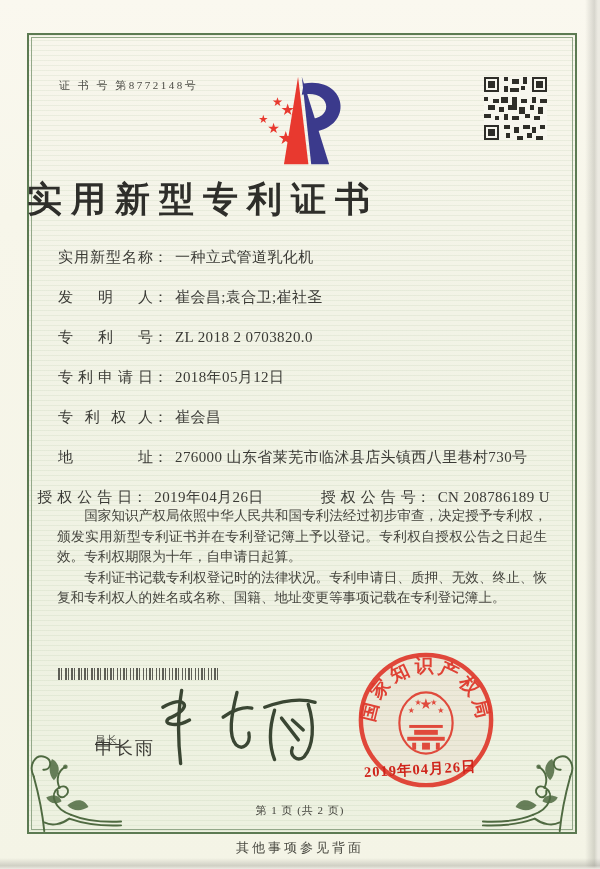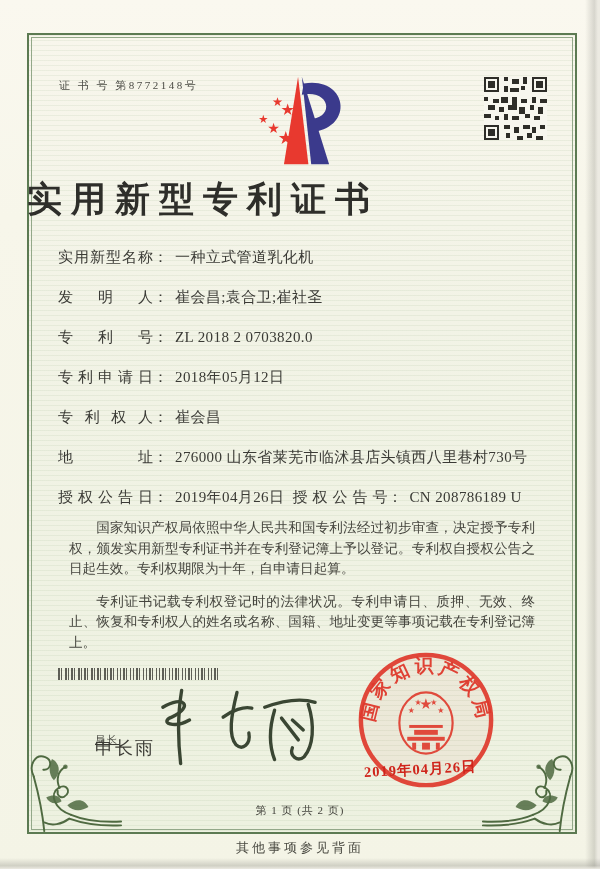--- a/index.html
+++ b/index.html
@@ -28,26 +28,26 @@
   .logo{position:absolute;left:240px;top:74px;width:118px;height:94px;}
   .qr{position:absolute;left:484px;top:77px;width:63px;height:63px;}
   .title{position:absolute;left:27px;top:176px;width:546px;
     font-size:35px;letter-spacing:9px;color:#2e2e2a;font-weight:600;}
   
   .fields{position:absolute;left:58px;top:244px;width:492px;font-size:15px;}
   .frow{line-height:26px;margin-bottom:14px;white-space:nowrap;}
   .flabel{display:inline-block;width:95px;text-align:justify;text-align-last:justify;color:#3b3b36;}
   .fcolon{display:inline-block;margin-right:7px;color:#3b3b36;}
   .fvalue{color:#3a3a35;letter-spacing:.4px;}
-  .grant-row{display:flex;gap:8px;line-height:26px;white-space:nowrap;}
-  .grant-pair2{}
+  .grant-row{display:flex;gap:21px;line-height:26px;white-space:nowrap;justify-content:flex-end;}
+  .grant-pair2{margin-left:36px;}
   
   .body-text{position:absolute;left:57px;top:506px;width:490px;font-size:13.6px;
     line-height:20.5px;text-align:justify;color:#45453e;}
-  .body-text p{margin:12px;text-indent:2em;}
+  .body-text p{margin:0;text-indent:2em;}
   
   .barcode{position:absolute;left:58px;top:668px;width:160px;height:12px;opacity:.78;
     background:repeating-linear-gradient(90deg,#35352f 0 2px,rgba(0,0,0,0) 2px 3px,
       #35352f 3px 4px,rgba(0,0,0,0) 4px 7px,#35352f 7px 8.5px,rgba(0,0,0,0) 8.5px 10px,
       #35352f 10px 11px,rgba(0,0,0,0) 11px 13px);}
   .signer-title{position:absolute;left:95px;top:733px;font-size:10px;letter-spacing:2px;color:#3c3c36;text-decoration:underline;}
   .signer-name{position:absolute;left:95px;top:736px;font-size:18px;letter-spacing:2px;color:#3c3c36;}
   .signature{position:absolute;left:148px;top:682px;width:178px;height:90px;}
   .seal{position:absolute;left:352px;top:648px;width:148px;height:148px;}
   .seal-date{position:absolute;left:364px;top:760px;font-size:14.5px;font-weight:bold;

